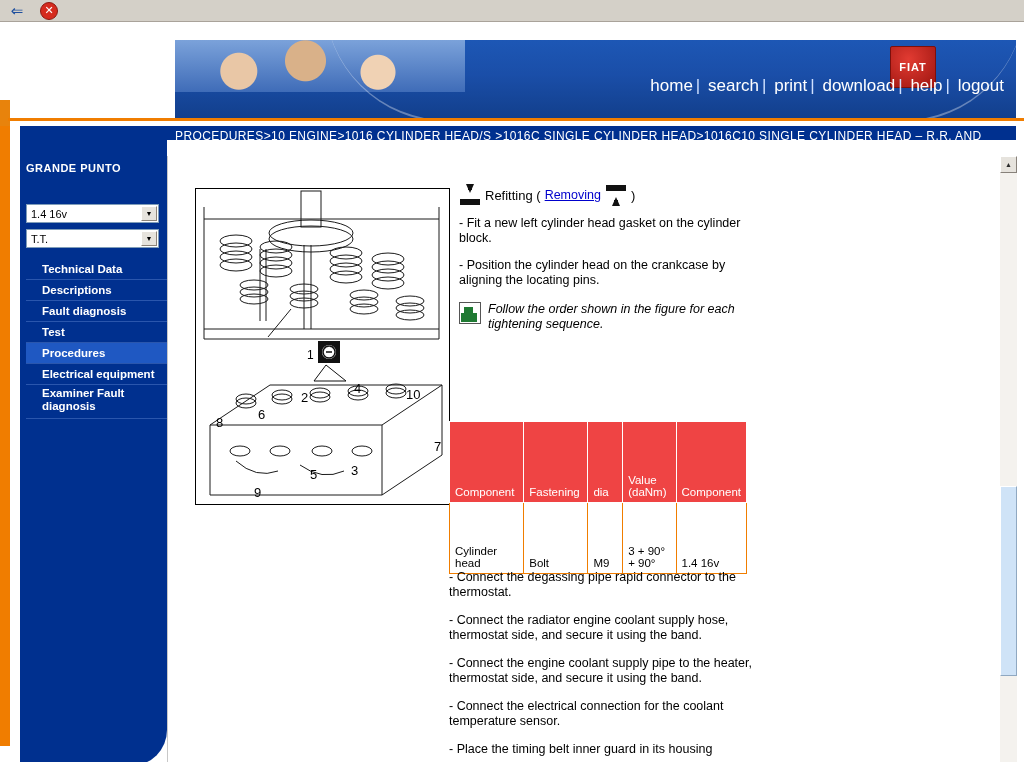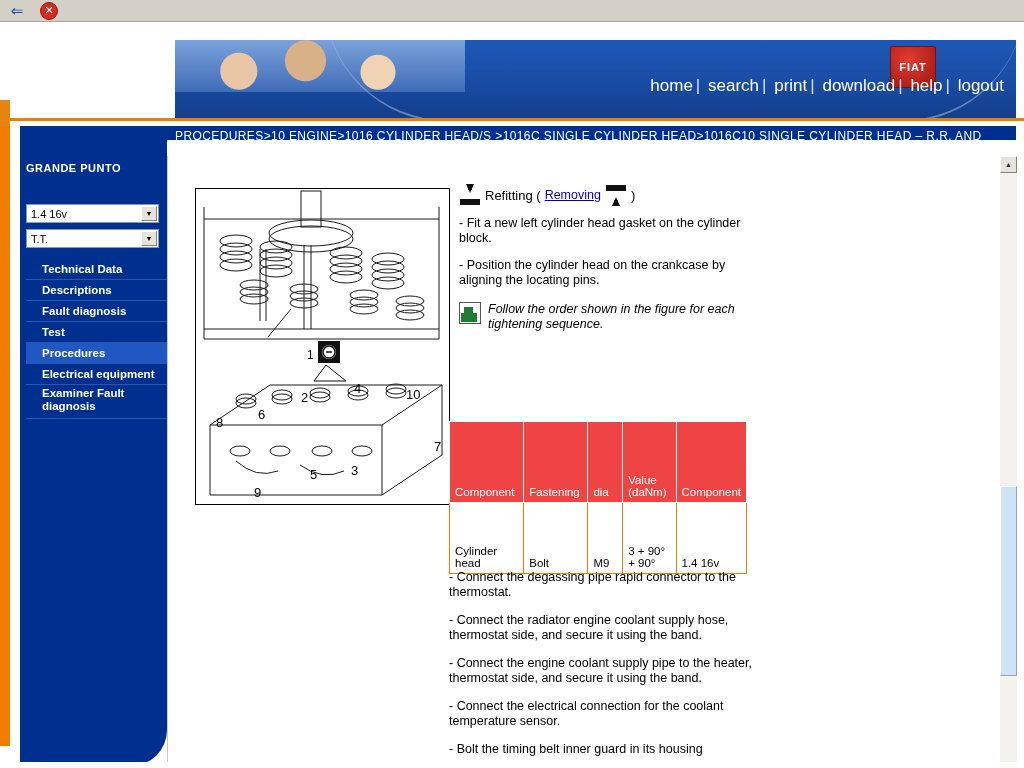--- a/index.html
+++ b/index.html
@@ -677,21 +677,21 @@
               <td>1.4 16v</td>
             </tr>
           </tbody>
         </table>
 
         <div class="afterlist">
           <p>- Connect the degassing pipe rapid connector to the thermostat.</p>
           <p>- Connect the radiator engine coolant supply hose, thermostat side, and secure it using the band.</p>
           <p>- Connect the engine coolant supply pipe to the heater, thermostat side, and secure it using the band.</p>
           <p>- Connect the electrical connection for the coolant temperature sensor.</p>
-          <p>- Bolt the timing belt inner guard in its housing</p>
+          <p>- Place the timing belt inner guard in its housing</p>
         </div>
       </div>
 
       <div class="scrollbar">
         <div class="sb-track-top"></div>
         <div class="sb-track-bot"></div>
         <div class="sb-btn sb-up">▲</div>
         <div class="sb-thumb"></div>
         <div class="sb-btn sb-down">▼</div>
       </div>

